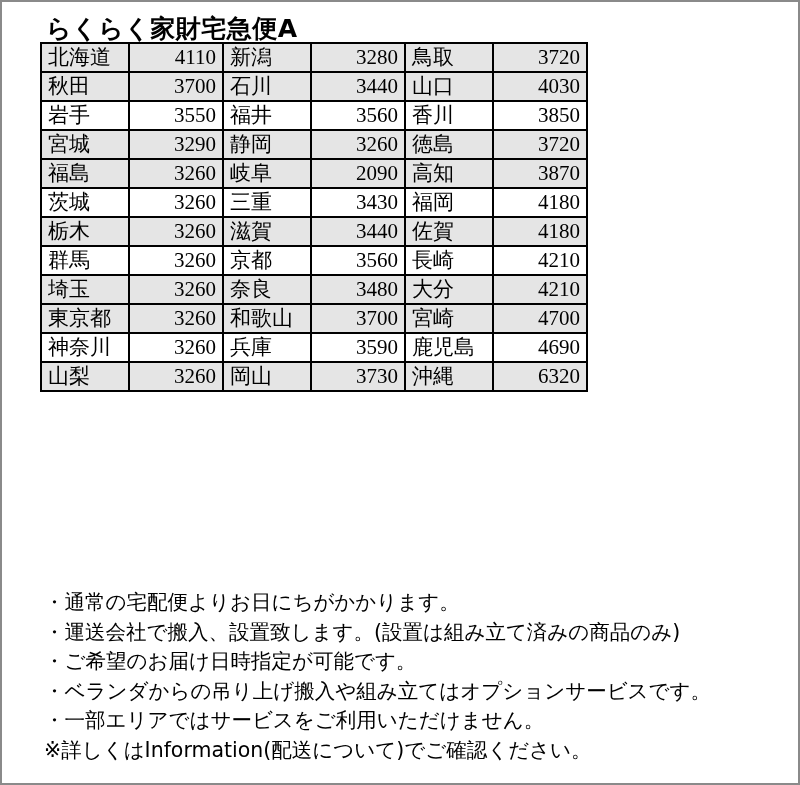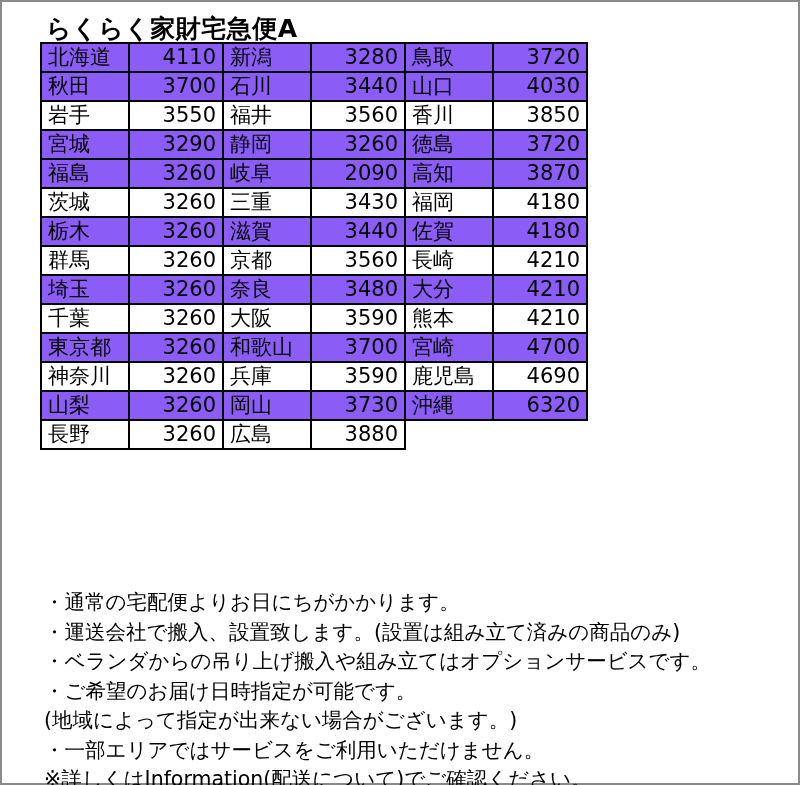--- a/index.html
+++ b/index.html
@@ -47,23 +47,24 @@
     white-space: nowrap;
     box-sizing: border-box;
   }
   .rate-table td.name {
     width: 88px;
     text-align: left;
   }
   .rate-table td.price {
     width: 94px;
     text-align: right;
+    font-family: Liberation Serif, serif;
   }
   .rate-table td.shaded {
-    background: #8b5cf6;
+    background: #e5e5e5;
   }
   .rate-table td.blank {
     border: none;
     background: #ffffff;
   }
   .notes {
     position: absolute;
     left: 42px;
     top: 586px;
     font-size: 20.5px;
@@ -148,28 +149,20 @@
         </tr>
         <tr>
           <td class="name shaded">埼玉</td>
           <td class="price shaded">3260</td>
           <td class="name shaded">奈良</td>
           <td class="price shaded">3480</td>
           <td class="name shaded">大分</td>
           <td class="price shaded">4210</td>
         </tr>
         <tr>
-          <td class="name">千葉</td>
-          <td class="price">3260</td>
-          <td class="name">大阪</td>
-          <td class="price">3590</td>
-          <td class="name">熊本</td>
-          <td class="price">4210</td>
-        </tr>
-        <tr>
           <td class="name shaded">東京都</td>
           <td class="price shaded">3260</td>
           <td class="name shaded">和歌山</td>
           <td class="price shaded">3700</td>
           <td class="name shaded">宮崎</td>
           <td class="price shaded">4700</td>
         </tr>
         <tr>
           <td class="name">神奈川</td>
           <td class="price">3260</td>
@@ -179,34 +172,25 @@
           <td class="price">4690</td>
         </tr>
         <tr>
           <td class="name shaded">山梨</td>
           <td class="price shaded">3260</td>
           <td class="name shaded">岡山</td>
           <td class="price shaded">3730</td>
           <td class="name shaded">沖縄</td>
           <td class="price shaded">6320</td>
         </tr>
-        <tr>
-          <td class="name">長野</td>
-          <td class="price">3260</td>
-          <td class="name">広島</td>
-          <td class="price">3880</td>
-          <td class="name blank"></td>
-          <td class="price blank"></td>
-        </tr>
       </tbody>
   </table>
 
   <div class="notes">
       <div>・通常の宅配便よりお日にちがかかります。</div>
       <div>・運送会社で搬入、設置致します。(設置は組み立て済みの商品のみ)</div>
+      <div>・ご希望のお届け日時指定が可能です。</div>
       <div>・ベランダからの吊り上げ搬入や組み立てはオプションサービスです。</div>
-      <div>・ご希望のお届け日時指定が可能です。</div>
-      <div>(地域によって指定が出来ない場合がございます。)</div>
       <div>・一部エリアではサービスをご利用いただけません。</div>
       <div>※詳しくはInformation(配送について)でご確認ください。</div>
     </div>
 
 </div>
 
 </body></html>

